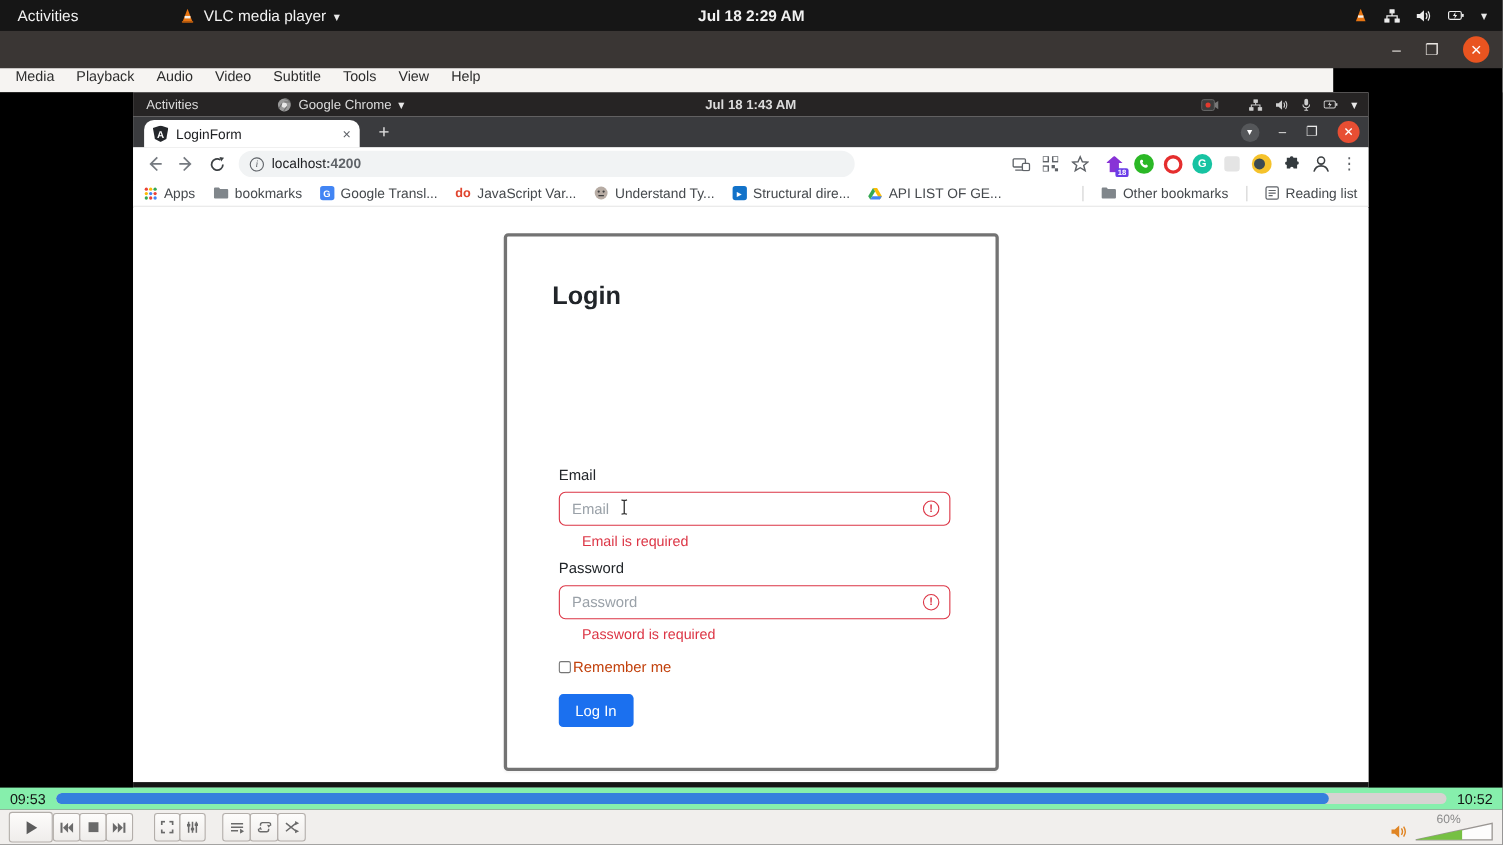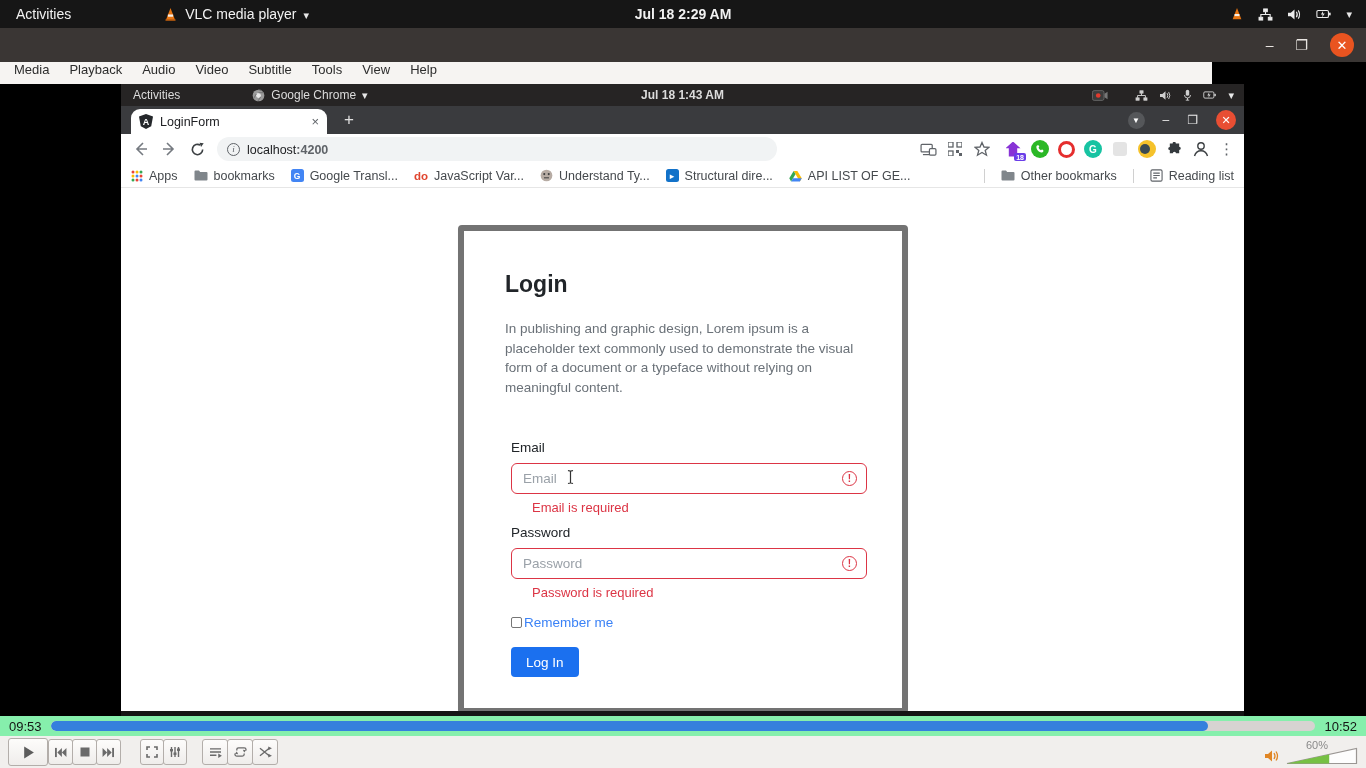--- a/index.html
+++ b/index.html
@@ -63,31 +63,31 @@
   .dots3 { color:#5f6368; font-size:15px; letter-spacing:0; }
 
   
   .cbook { position:absolute; left:0; top:80px; width:100%; height:24px; background:#fff; border-bottom:1px solid #e6e6e6; display:flex; align-items:center; font-size:12.5px; color:#45494d; padding:0 10px; gap:16px; }
   .bmk { display:flex; align-items:center; gap:6px; white-space:nowrap; }
   .cbook .spacer { flex:1; }
   .vsep { width:1px; height:14px; background:#d0d0d0; }
 
   
   .cpage { position:absolute; left:0; top:105px; width:100%; height:522px; background:#fff; }
-  .card { position:absolute; left:337px; top:36px; width:450px; height:489px; background:#fff; border:6px solid #737373; border-radius:4px; box-shadow:0 1px 2px rgba(0,0,0,.04); }
+  .card { position:absolute; left:337px; top:23px; width:450px; height:489px; background:#fff; border:3px solid #737373; border-radius:4px; box-shadow:0 1px 2px rgba(0,0,0,.04); }
   .card .heading { position:absolute; left:41px; top:40px; font-size:23px; font-weight:700; color:#212529; }
   .card .desc { position:absolute; left:41px; top:88px; width:362px; font-size:13.5px; line-height:19.5px; color:#6a7178; }
   .flabel { position:absolute; left:47px; font-size:13.5px; color:#212529; }
   .finput { position:absolute; left:47px; width:356px; height:31px; border:1px solid #dc3545; border-radius:6px; background:#fff; padding:0 32px 0 11px; font-size:13.5px; color:#212529; font-family:"Liberation Sans",sans-serif; outline:none; }
   .finput::placeholder { color:#9aa1a8; }
   .errico { position:absolute; width:15px; height:15px; border:1.6px solid #dc3545; border-radius:50%; color:#dc3545; font-size:10px; font-weight:700; display:flex; align-items:center; justify-content:center; }
   .ferr { position:absolute; left:47px; font-size:13px; color:#dc3545;margin-left:21px; }
   .remember { position:absolute; left:47px; top:384px; display:flex; align-items:center; gap:2px; }
   .cbox { width:11px; height:11px; border:1px solid #767676; border-radius:2px; background:#fff; }
-  .remember .rlabel { font-size:13.5px; color:#3b82f6; }
+  .remember .rlabel { font-size:13.5px; color:#c2410c; }
   .loginbtn { position:absolute; left:47px; top:416px; height:30px; padding:0 15px; background:#1b70ef; border:none; border-radius:4px; color:#fff; font-size:13.5px; font-family:"Liberation Sans",sans-serif; }
   .ibeam { position:absolute; left:55px; top:8px; }
 
   
   .seekrow { position:absolute; left:0; top:716px; width:1366px; height:20px; background:#86efac; display:flex; align-items:center; }
   .seekrow .t { font-size:13px; color:#141414; padding:0 9px; }
   .seek-track { flex:1; height:10px; border-radius:5px; background:#d6d3d1; overflow:hidden; }
   .seek-fill { height:100%; background:#3580dd; border-radius:5px; }
 
   
@@ -397,21 +397,20 @@
               <path d="M3.5 4.5 H10.5 M3.5 7 H10.5 M3.5 9.5 H7.5"></path>
             </svg>
           </span>
         <span>Reading list</span>
       </span>
     </div>
 
     <div class="cpage">
       <div class="card">
         <div class="heading">Login</div>
-        <div class="desc">In publishing and graphic design, Lorem ipsum is a placeholder text commonly used to demonstrate the visual form of a document or a typeface without relying on meaningful content.</div>
 
         <label class="flabel" style="top:209px">Email</label>
         <input class="finput" style="top: 232px;" placeholder="Email">
         <span class="errico" style="left:378px;top:240px">
             <span>!</span>
           </span>
         <span class="ibeam" style="left:102px;top:238px">
             <svg width="9" height="16" viewBox="0 0 9 16" stroke="#333" stroke-width="1.2" fill="none">
               <path d="M4.5 2 V14 M2 1.5 Q4.5 2.5 7 1.5 M2 14.5 Q4.5 13.5 7 14.5"></path>
             </svg>

